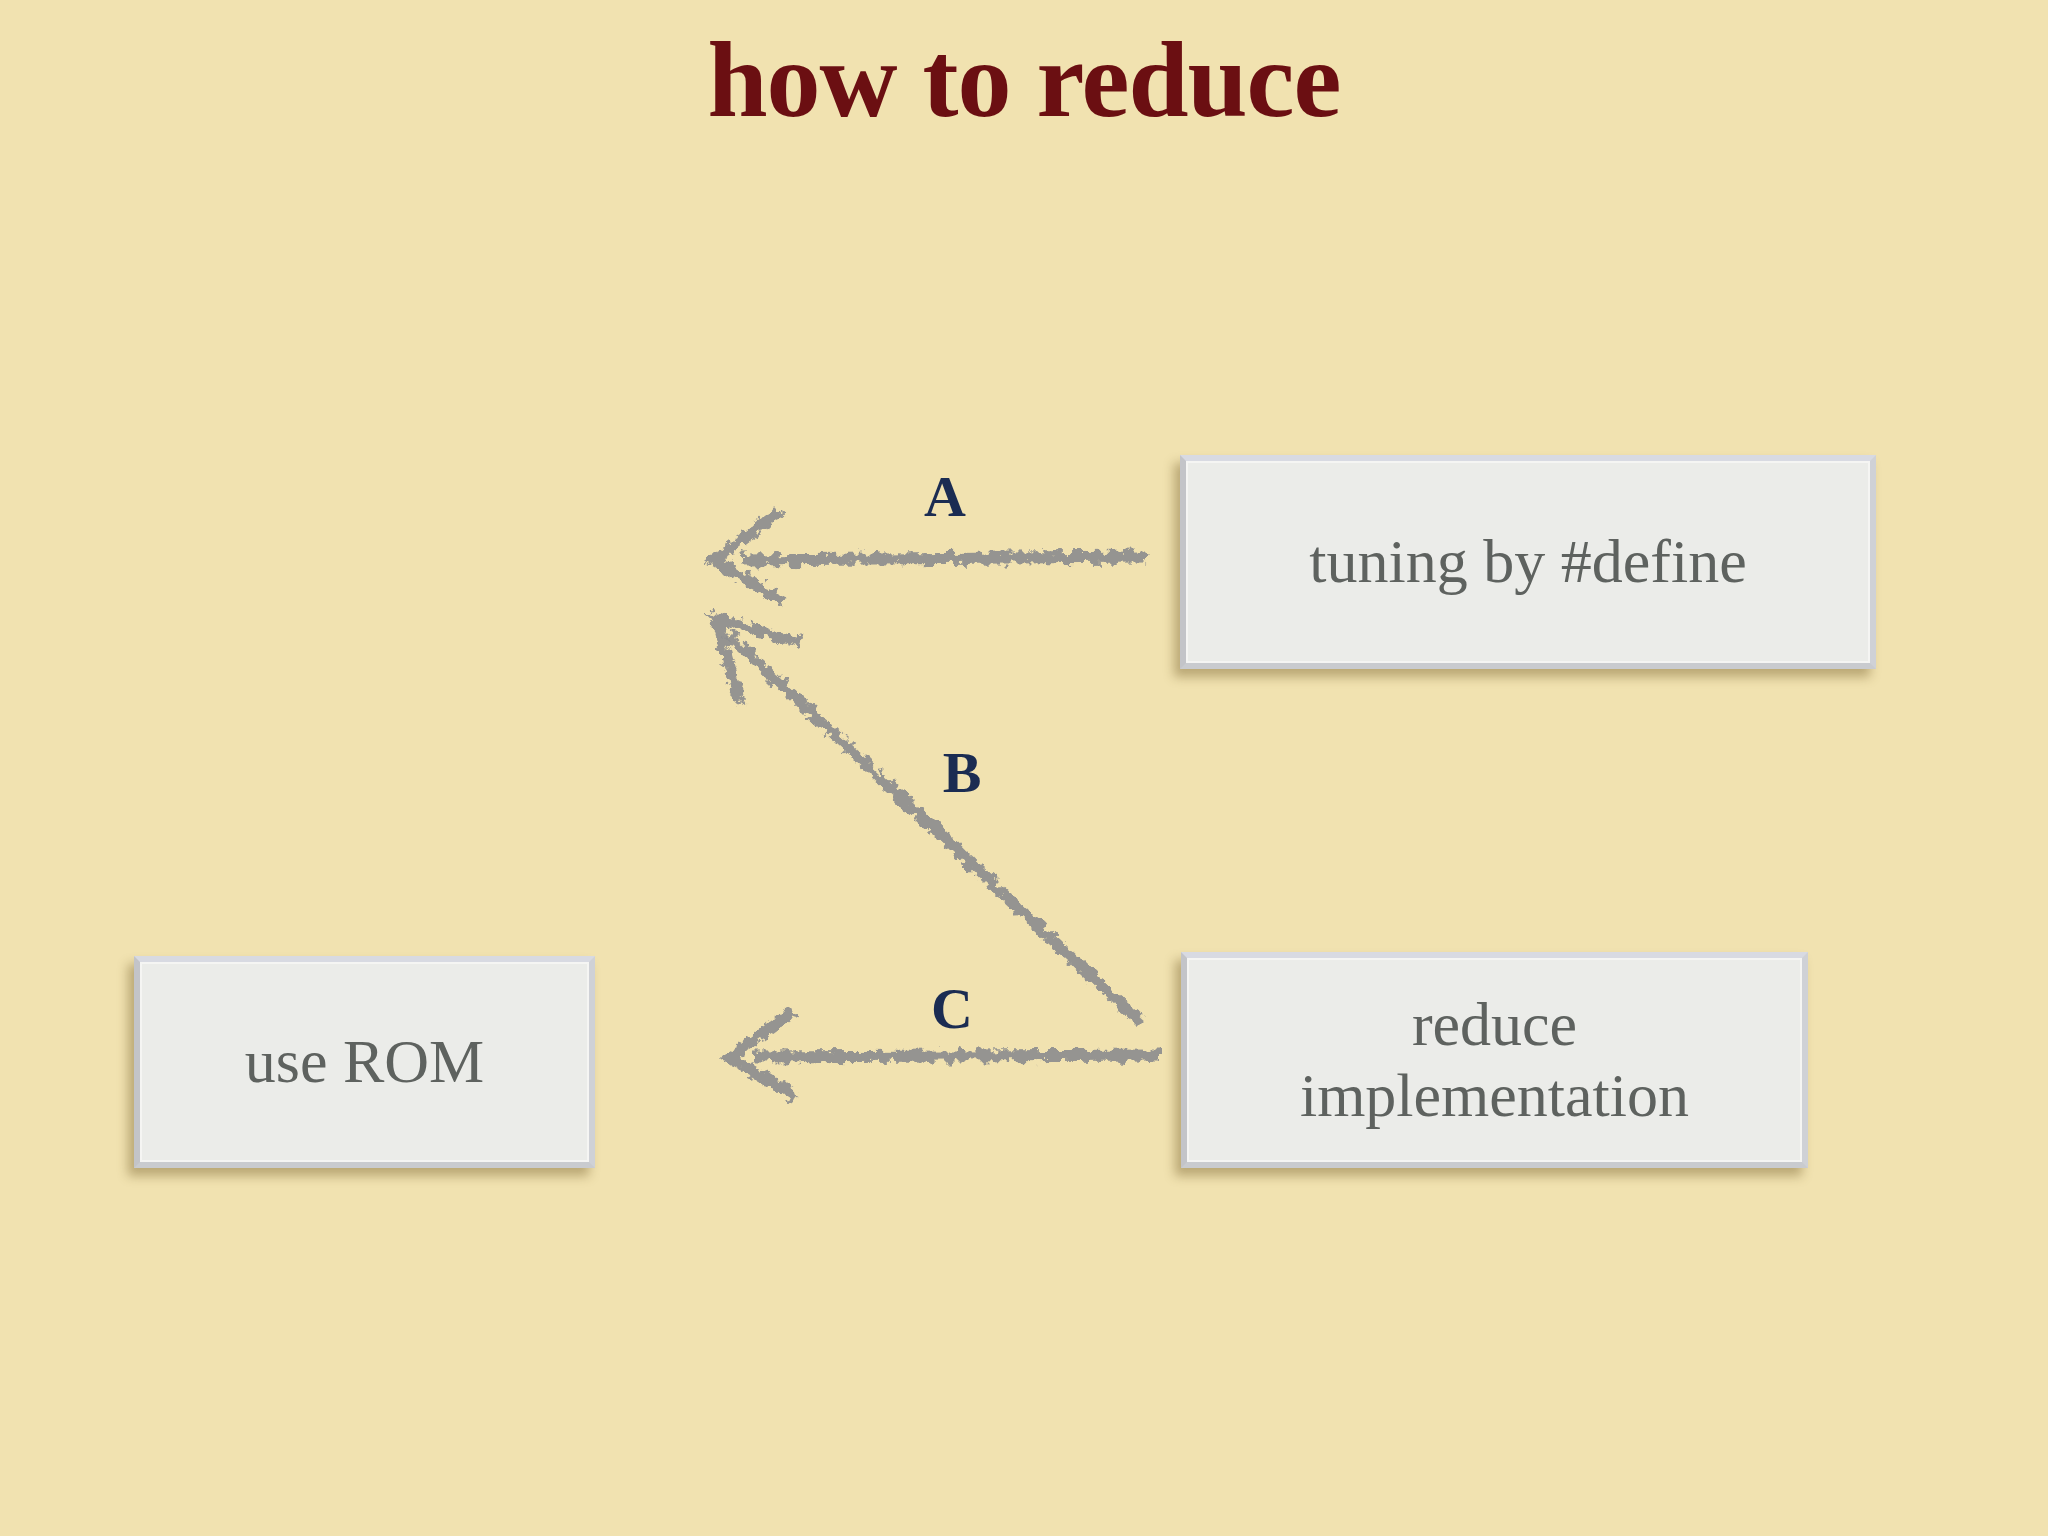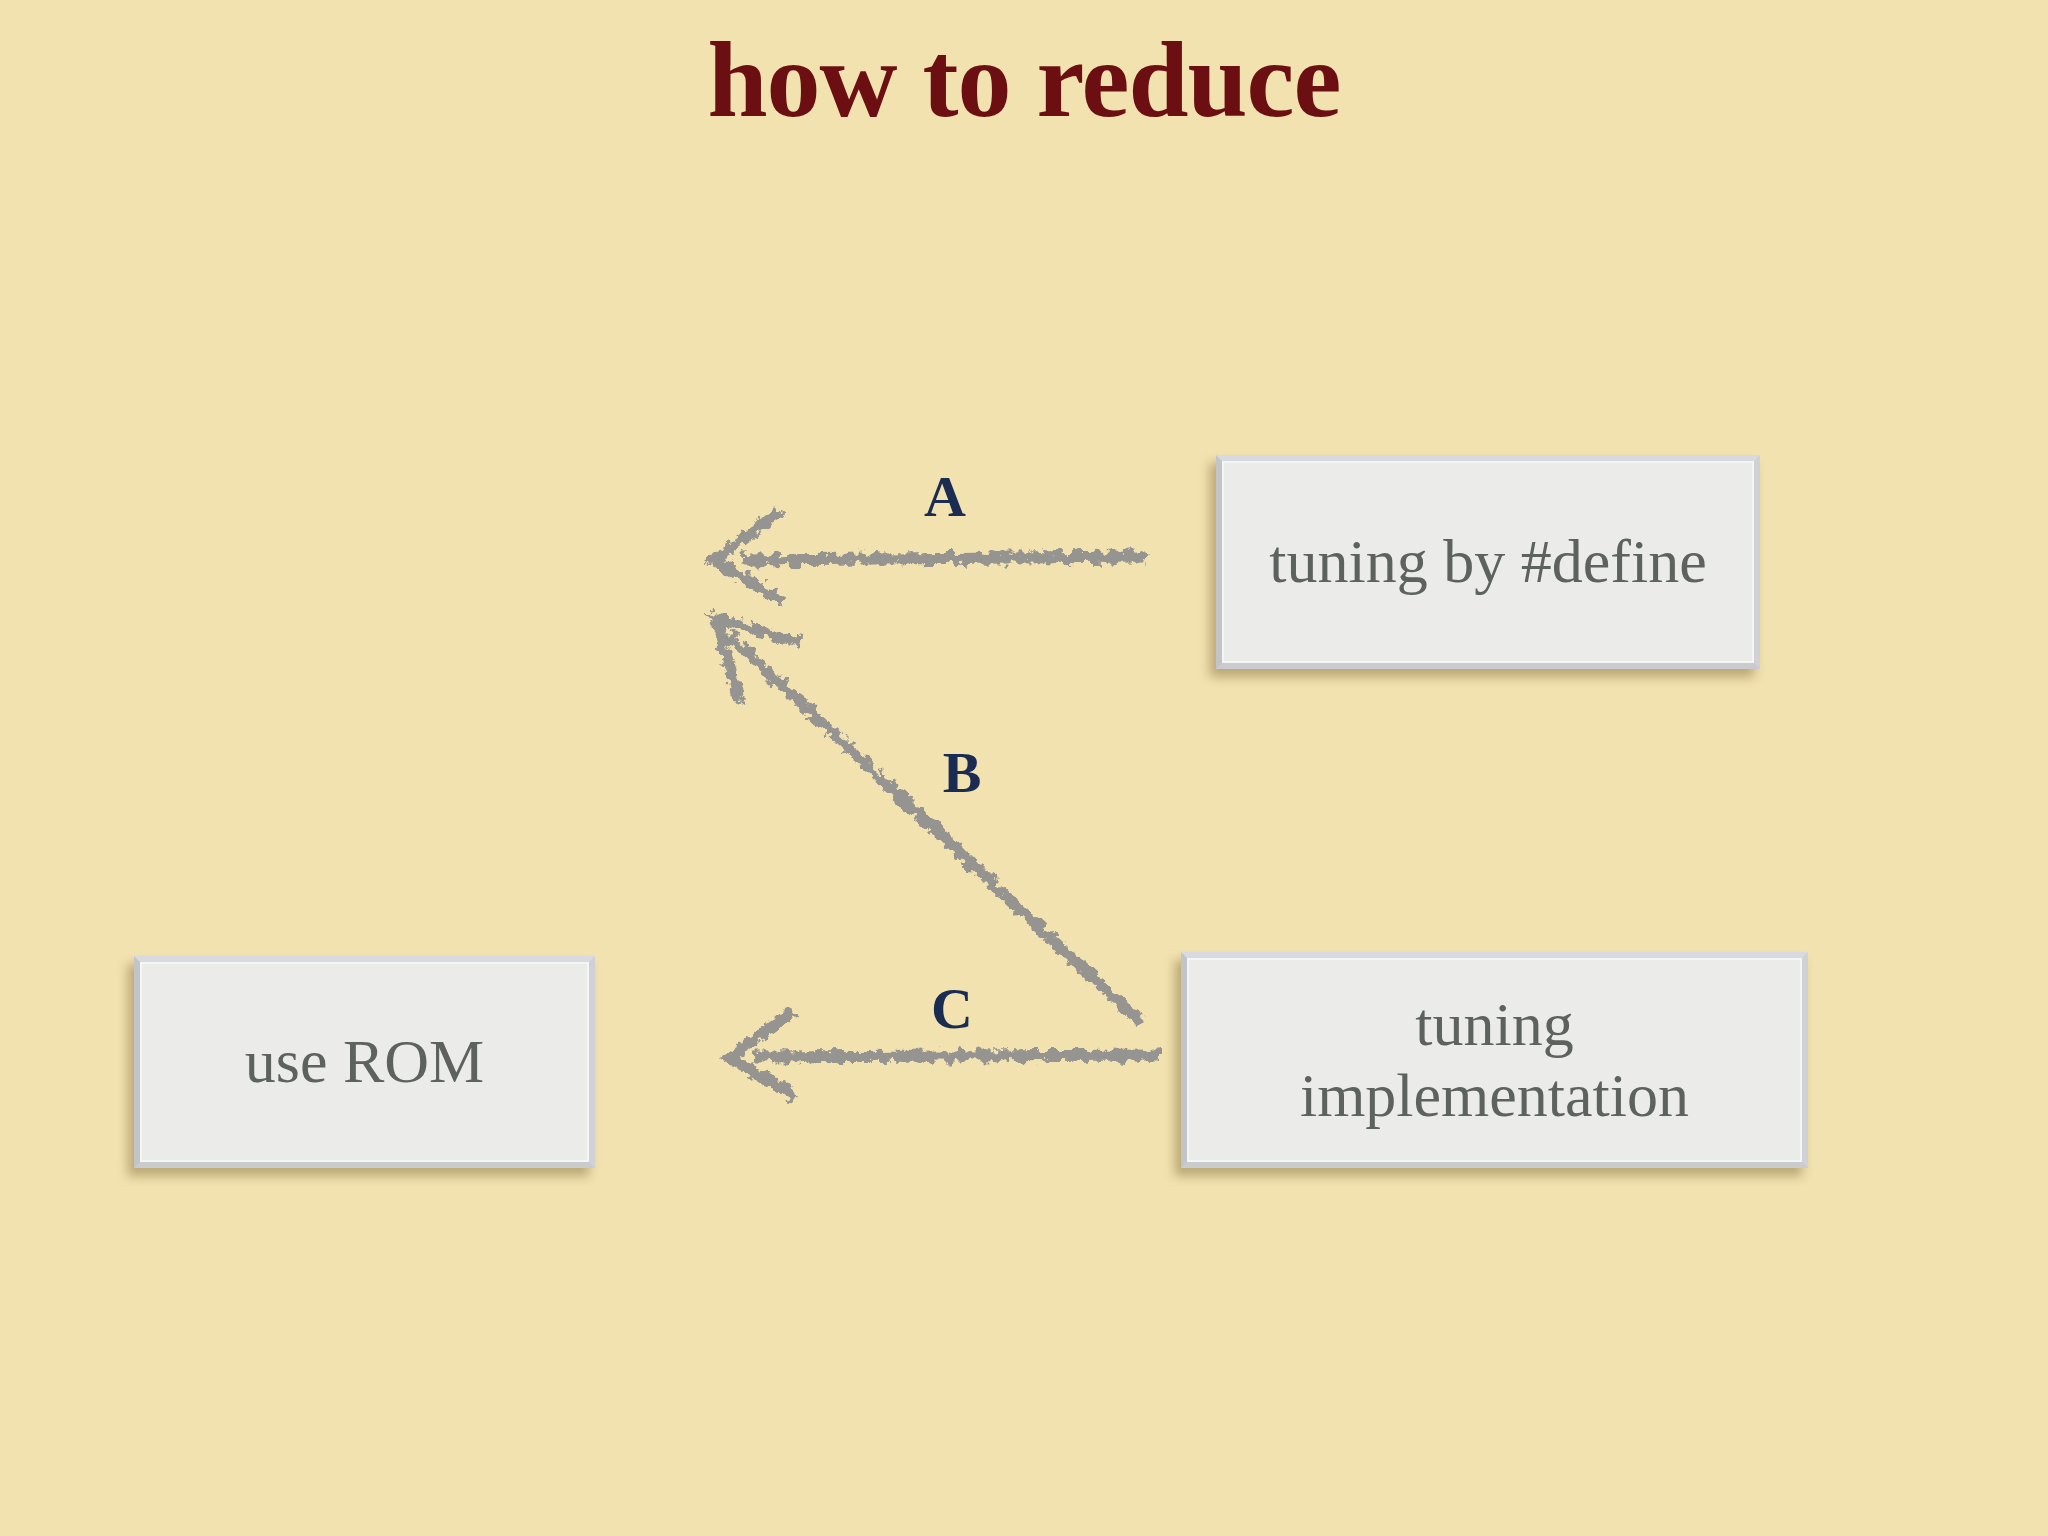--- a/index.html
+++ b/index.html
@@ -52,21 +52,21 @@
     background: var(--node-fill, #ebece9);
     border: 6px solid;
     border-color: #d8dae2 #cfd1d6 #c9cbcf #c3c4c8;
     box-shadow: -6px 8px 10px rgba(104, 82, 30, 0.40),
                 inset 0 0 0 2px #f5f5f3;
     color: var(--node-text, #5e625f);
     font-size: 62px;
     line-height: 1.15;
   }
   .node-reduce-ram      { left: 104px;  top: 453px; width: 552px; height: 216px; }
-  .node-tuning          { left: 1180px; top: 455px; width: 544px; height: 214px; margin-left: 36px; }
+  .node-tuning          { left: 1180px; top: 455px; width: 696px; height: 214px; }
   .node-use-rom         { left: 134px;  top: 956px; width: 461px; height: 212px; }
   .node-change-impl     { left: 1181px; top: 952px; width: 627px; height: 216px; }
   .node-change-impl .node-label { max-width: 470px; }
   .arrow-label {
     position: absolute;
     transform: translate(-50%, -50%);
     font-size: 58px;
     font-weight: bold;
     color: var(--arrow-label, #1b2c52);
   }
@@ -108,20 +108,20 @@
 
   <div class="node node-tuning">
     <span class="node-label">tuning by #define</span>
   </div>
 
   <div class="node node-use-rom">
     <span class="node-label">use ROM</span>
   </div>
 
   <div class="node node-change-impl">
-    <span class="node-label">tuning implementation</span>
+    <span class="node-label">reduce implementation</span>
   </div>
 
   <div class="arrow-label arrow-label-a">A</div>
   <div class="arrow-label arrow-label-b">B</div>
   <div class="arrow-label arrow-label-c">C</div>
 
 </div>
 
 </body></html>

